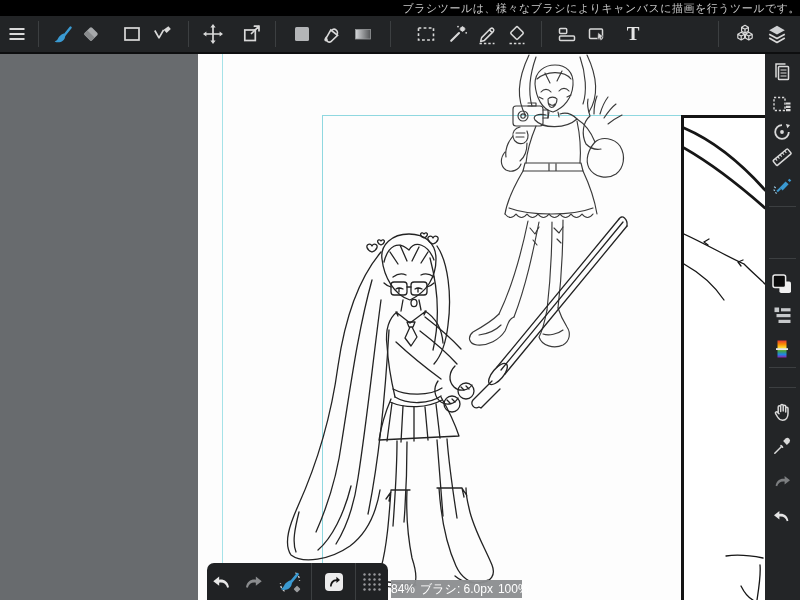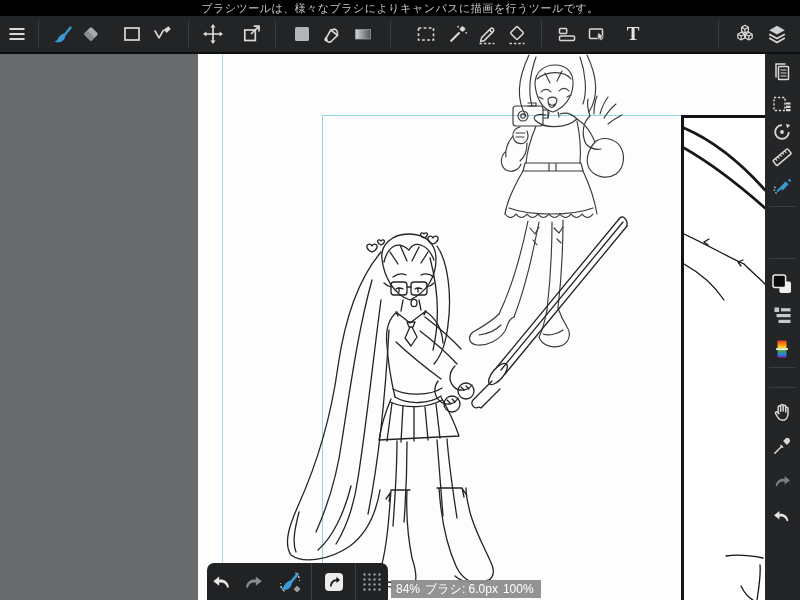--- a/index.html
+++ b/index.html
@@ -1,21 +1,21 @@
 <!DOCTYPE html>
 <html><head>
 <meta charset="utf-8">
 <style>
   html,body{margin:0;padding:0;}
   body{width:800px;height:600px;position:relative;overflow:hidden;
        background:#686b6e;font-family:"Liberation Sans","DejaVu Sans",sans-serif;
        -webkit-font-smoothing:antialiased;}
   
   .banner{position:absolute;left:0;top:0;width:800px;height:28px;background:#000;
-          color:#c9c9c9;font-size:11px;line-height:16px;text-align:center;letter-spacing:.5px;}
+          color:#c9c9c9;font-size:11px;line-height:16px;text-align:right;letter-spacing:.5px;}
   
   .toolbar{position:absolute;left:0;top:16px;width:800px;height:36px;background:#222426;
            border-bottom:2px solid #0d0e0f;}
   .tbtn{position:absolute;top:0;width:28px;height:36px;display:flex;align-items:center;
         justify-content:center;}
   .tdiv{position:absolute;top:5px;width:1px;height:26px;background:#3c3f41;}
   .ttext{font-family:"Liberation Serif","DejaVu Serif",serif;font-size:19px;color:#e6e6e6;
          font-weight:bold;}
   
   .sidebar{position:absolute;right:0;top:54px;width:35px;height:546px;background:#232527;}
@@ -29,23 +29,23 @@
              border-left:1px solid #8fd8e0;border-top:1px solid #8fd8e0;}
   .artwork{position:absolute;left:198px;top:54px;}
   .refpanel{position:absolute;left:681px;top:115px;width:84px;height:485px;background:#ffffff;
             border-left:3px solid #141414;border-top:3px solid #141414;box-sizing:border-box;}
   
   .btoolbar{position:absolute;left:207px;top:563px;width:181px;height:37px;background:#202224;
             border-radius:7px 7px 0 0;display:flex;align-items:center;}
   .bbtn{height:37px;display:flex;align-items:center;justify-content:center;}
   .bdiv{width:1px;height:37px;background:#3c3f41;}
   
-  .status{position:absolute;left:391px;top:580px;width:150px;height:18px;
+  .status{position:absolute;left:391px;top:580px;width:131px;height:18px;
           background:rgba(141,143,145,.96);color:#fff;font-size:12px;line-height:18px;
-          padding-left:5px;box-sizing:border-box;white-space:nowrap;}
+          box-sizing:border-box;white-space:nowrap;}
   .status span{margin-right:5px;}
 </style>
 </head>
 <body>
 
 <div class="banner">ブラシツールは、様々なブラシによりキャンバスに描画を行うツールです。</div>
 
 <div class="toolbar">
 
   <div class="tbtn" style="left:3px">

